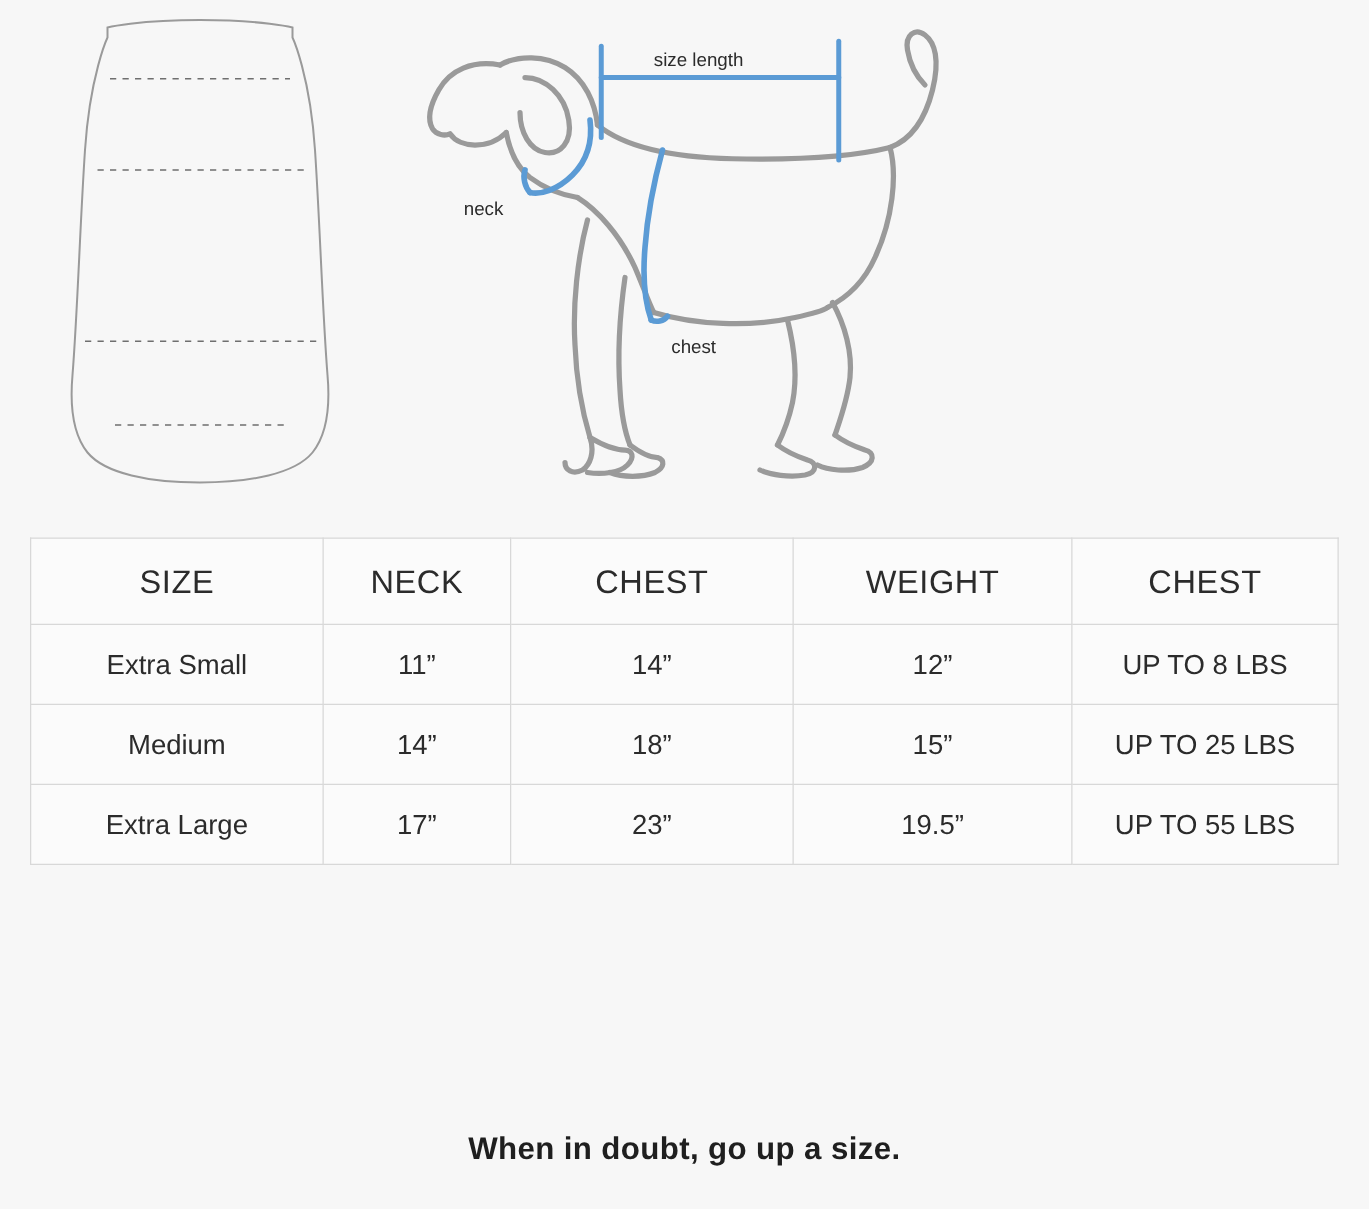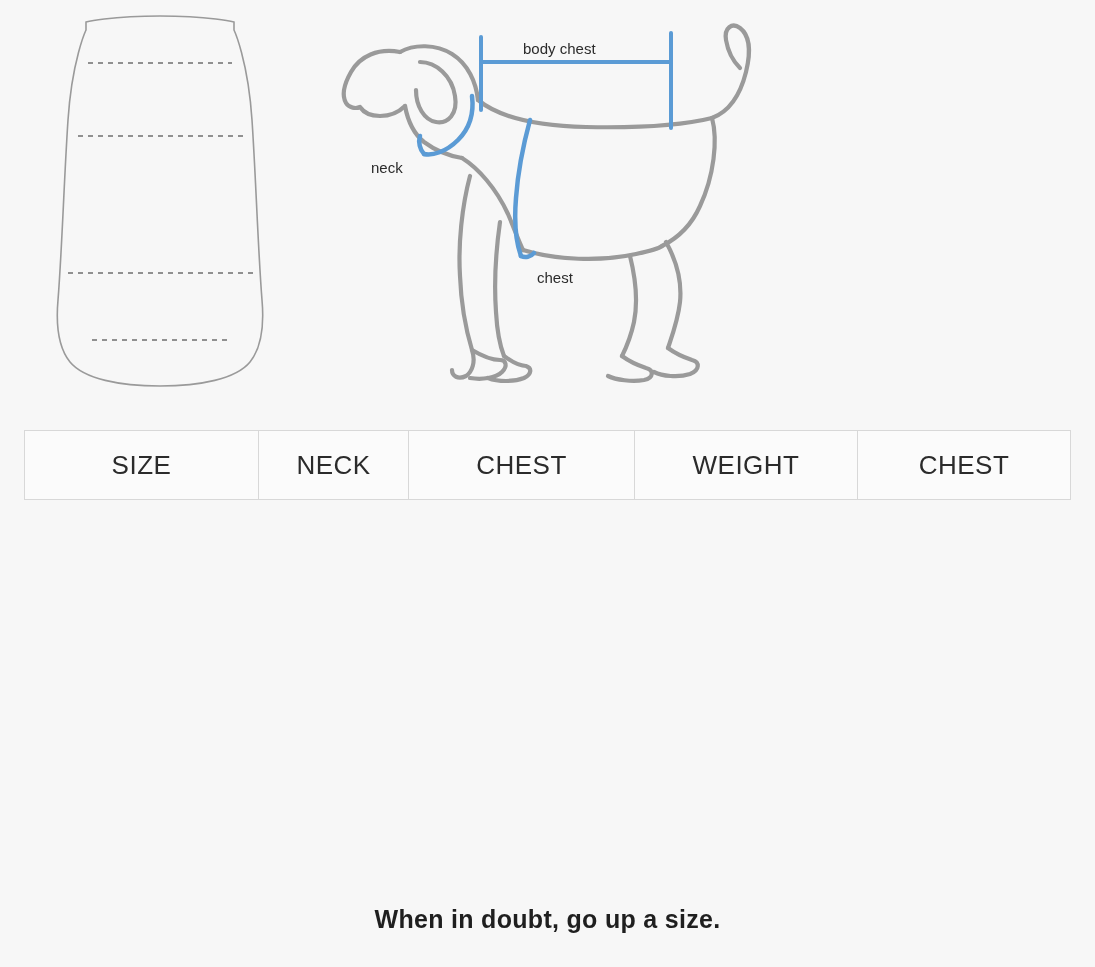--- a/index.html
+++ b/index.html
@@ -169,21 +169,21 @@
         <path d="M530,120 C524,142 518,170 516,198 C514,222 516,242 521,256"></path>
         <path d="M521,256 C525,258 531,257 534,253"></path>
       </g>
       <g stroke="#5b9bd5" stroke-width="4" fill="none" stroke-linecap="round">
         <line x1="481" y1="37" x2="481" y2="110"></line>
         <line x1="671" y1="33" x2="671" y2="128"></line>
         <line x1="481" y1="62" x2="671" y2="62"></line>
       </g>
     </svg>
 
-    <span class="diagram-label label-body-length">body chest</span>
+    <span class="diagram-label label-body-length">size length</span>
     <span class="diagram-label label-neck">neck</span>
     <span class="diagram-label label-chest">chest</span>
   </div>
 
   <table class="size-table">
     <colgroup>
       <col class="c-size">
         <col class="c-neck">
         <col class="c-chest">
         <col class="c-length">
@@ -192,18 +192,39 @@
     <thead>
       <tr>
         <th>SIZE</th>
         <th>NECK</th>
         <th>CHEST</th>
         <th>WEIGHT</th>
         <th>CHEST</th>
       </tr>
     </thead>
     <tbody>
+      <tr>
+        <td>Extra Small</td>
+        <td>11”</td>
+        <td>14”</td>
+        <td>12”</td>
+        <td>UP TO 8 LBS</td>
+      </tr>
+      <tr>
+        <td>Medium</td>
+        <td>14”</td>
+        <td>18”</td>
+        <td>15”</td>
+        <td>UP TO 25 LBS</td>
+      </tr>
+      <tr>
+        <td>Extra Large</td>
+        <td>17”</td>
+        <td>23”</td>
+        <td>19.5”</td>
+        <td>UP TO 55 LBS</td>
+      </tr>
     </tbody>
   </table>
 
   <div class="footnote">When in doubt, go up a size.</div>
 
 </div>
 
 </body></html>

